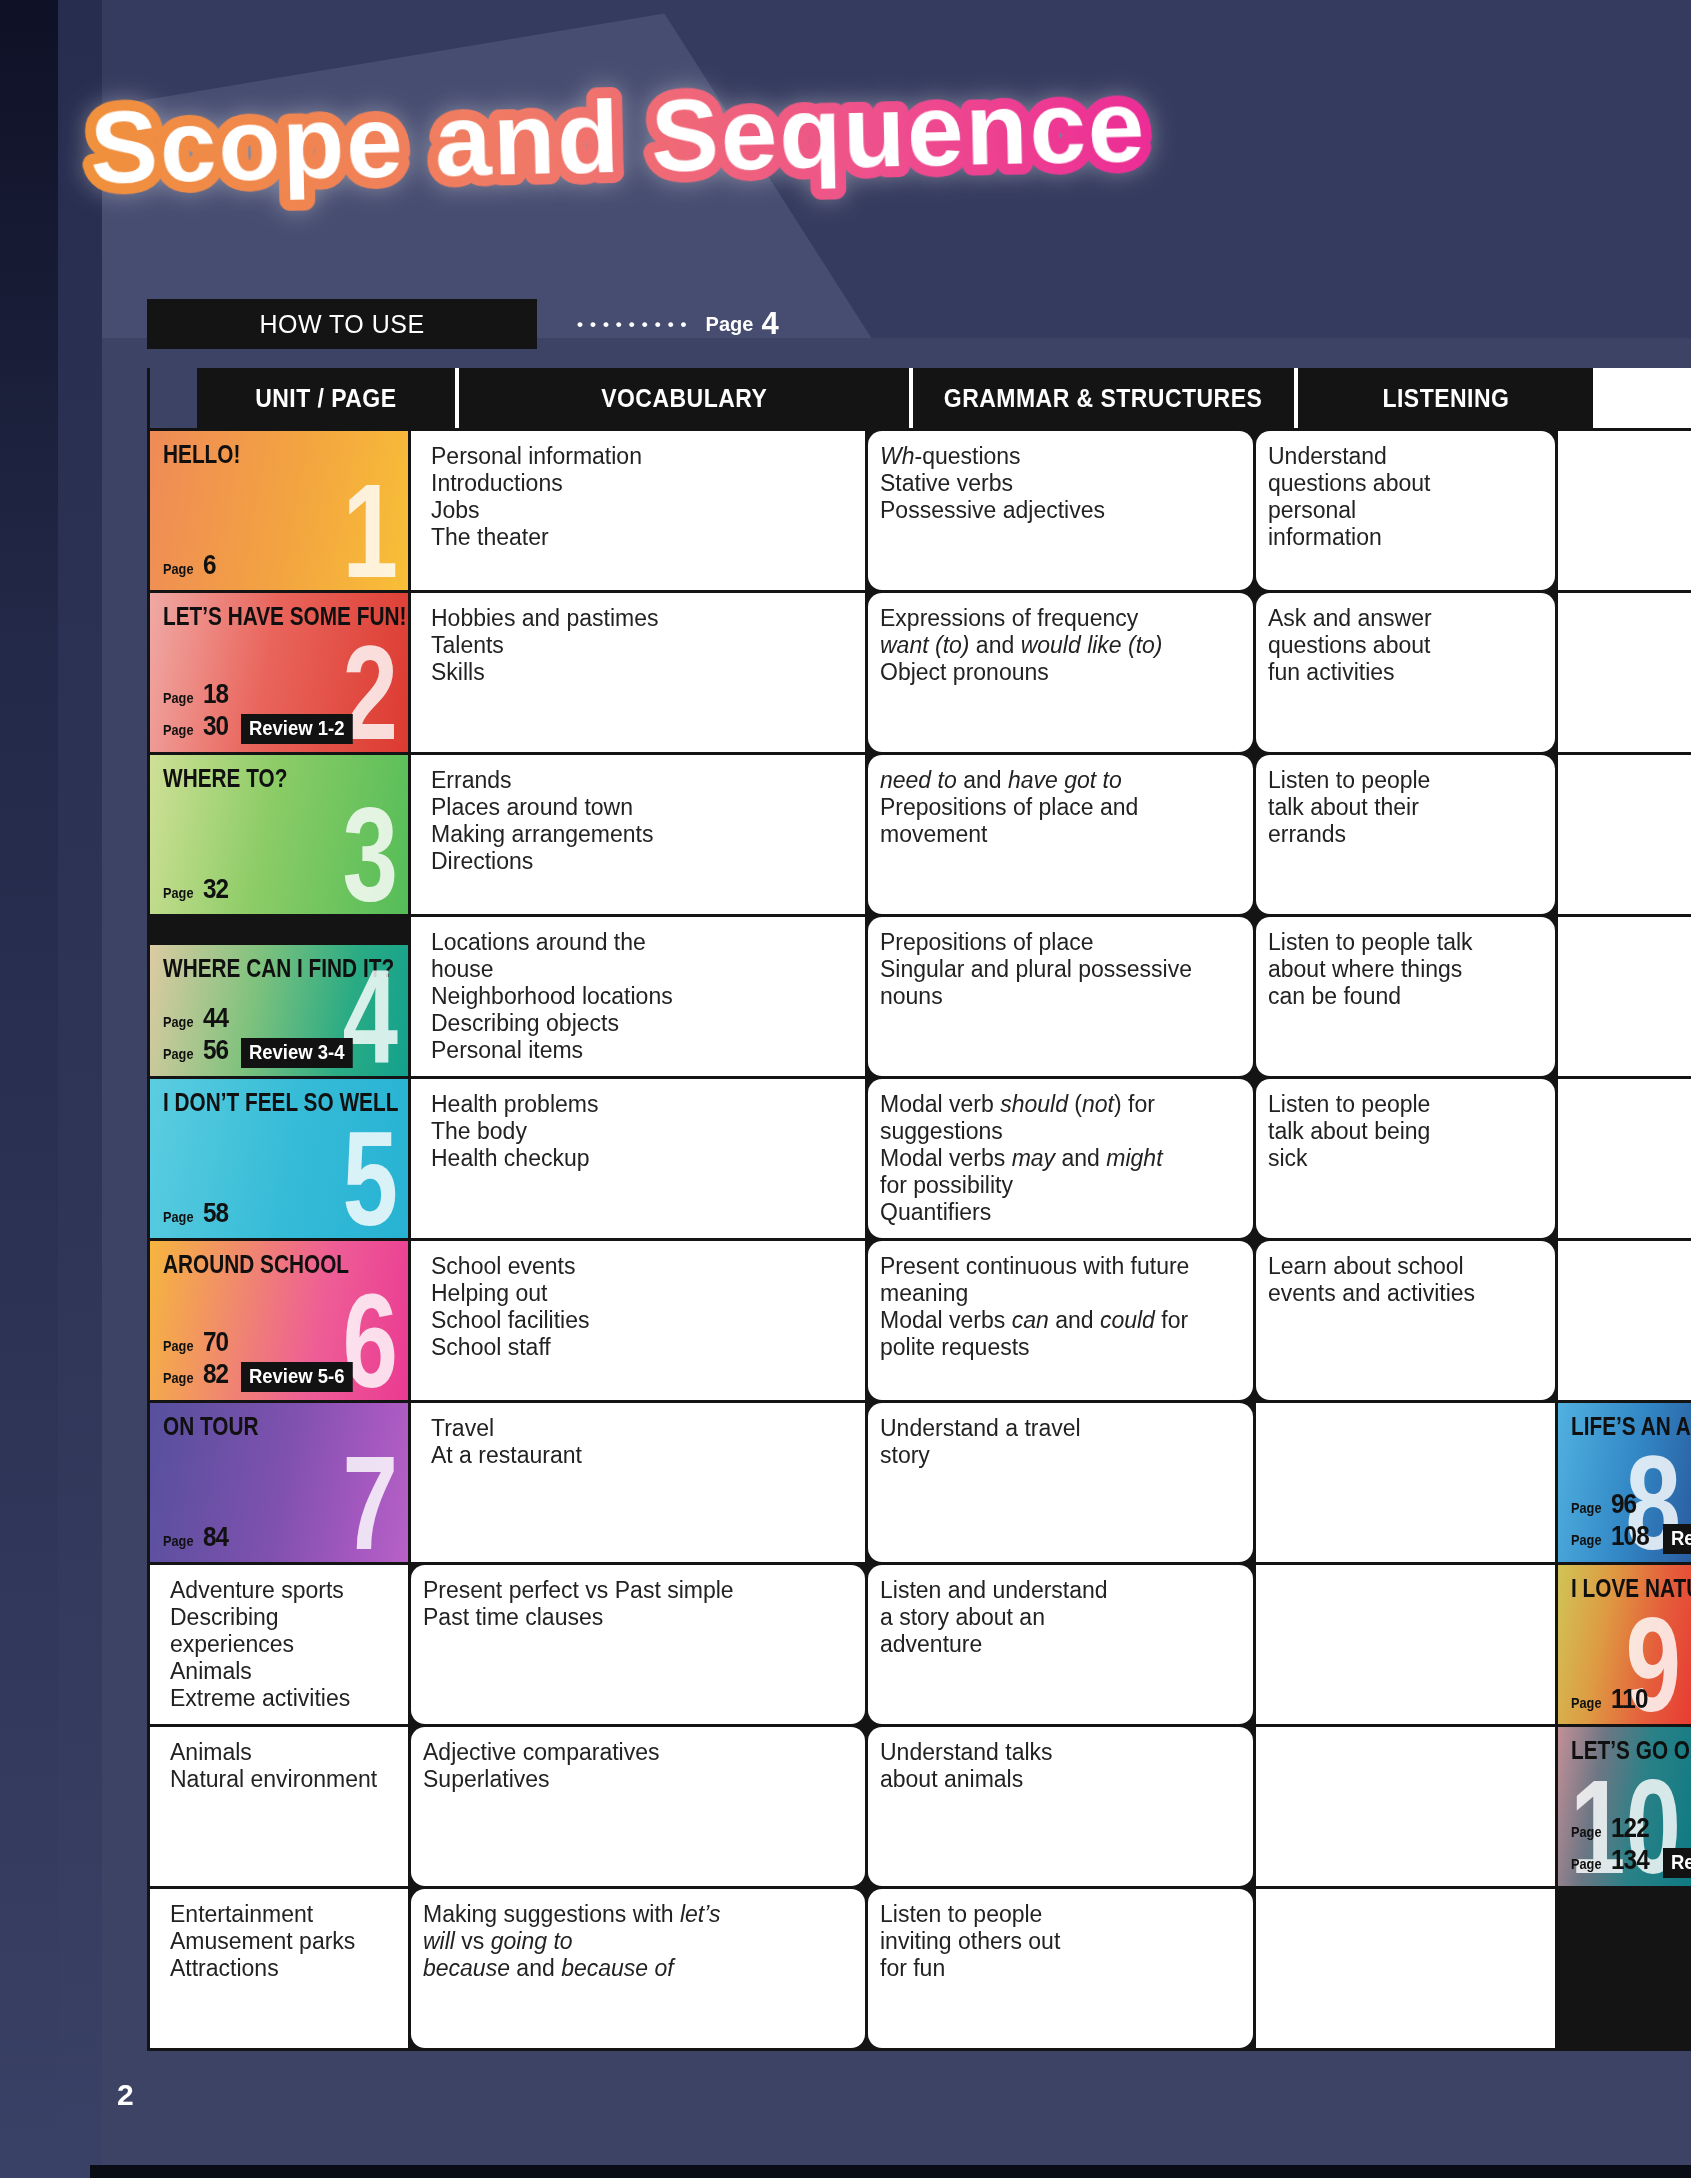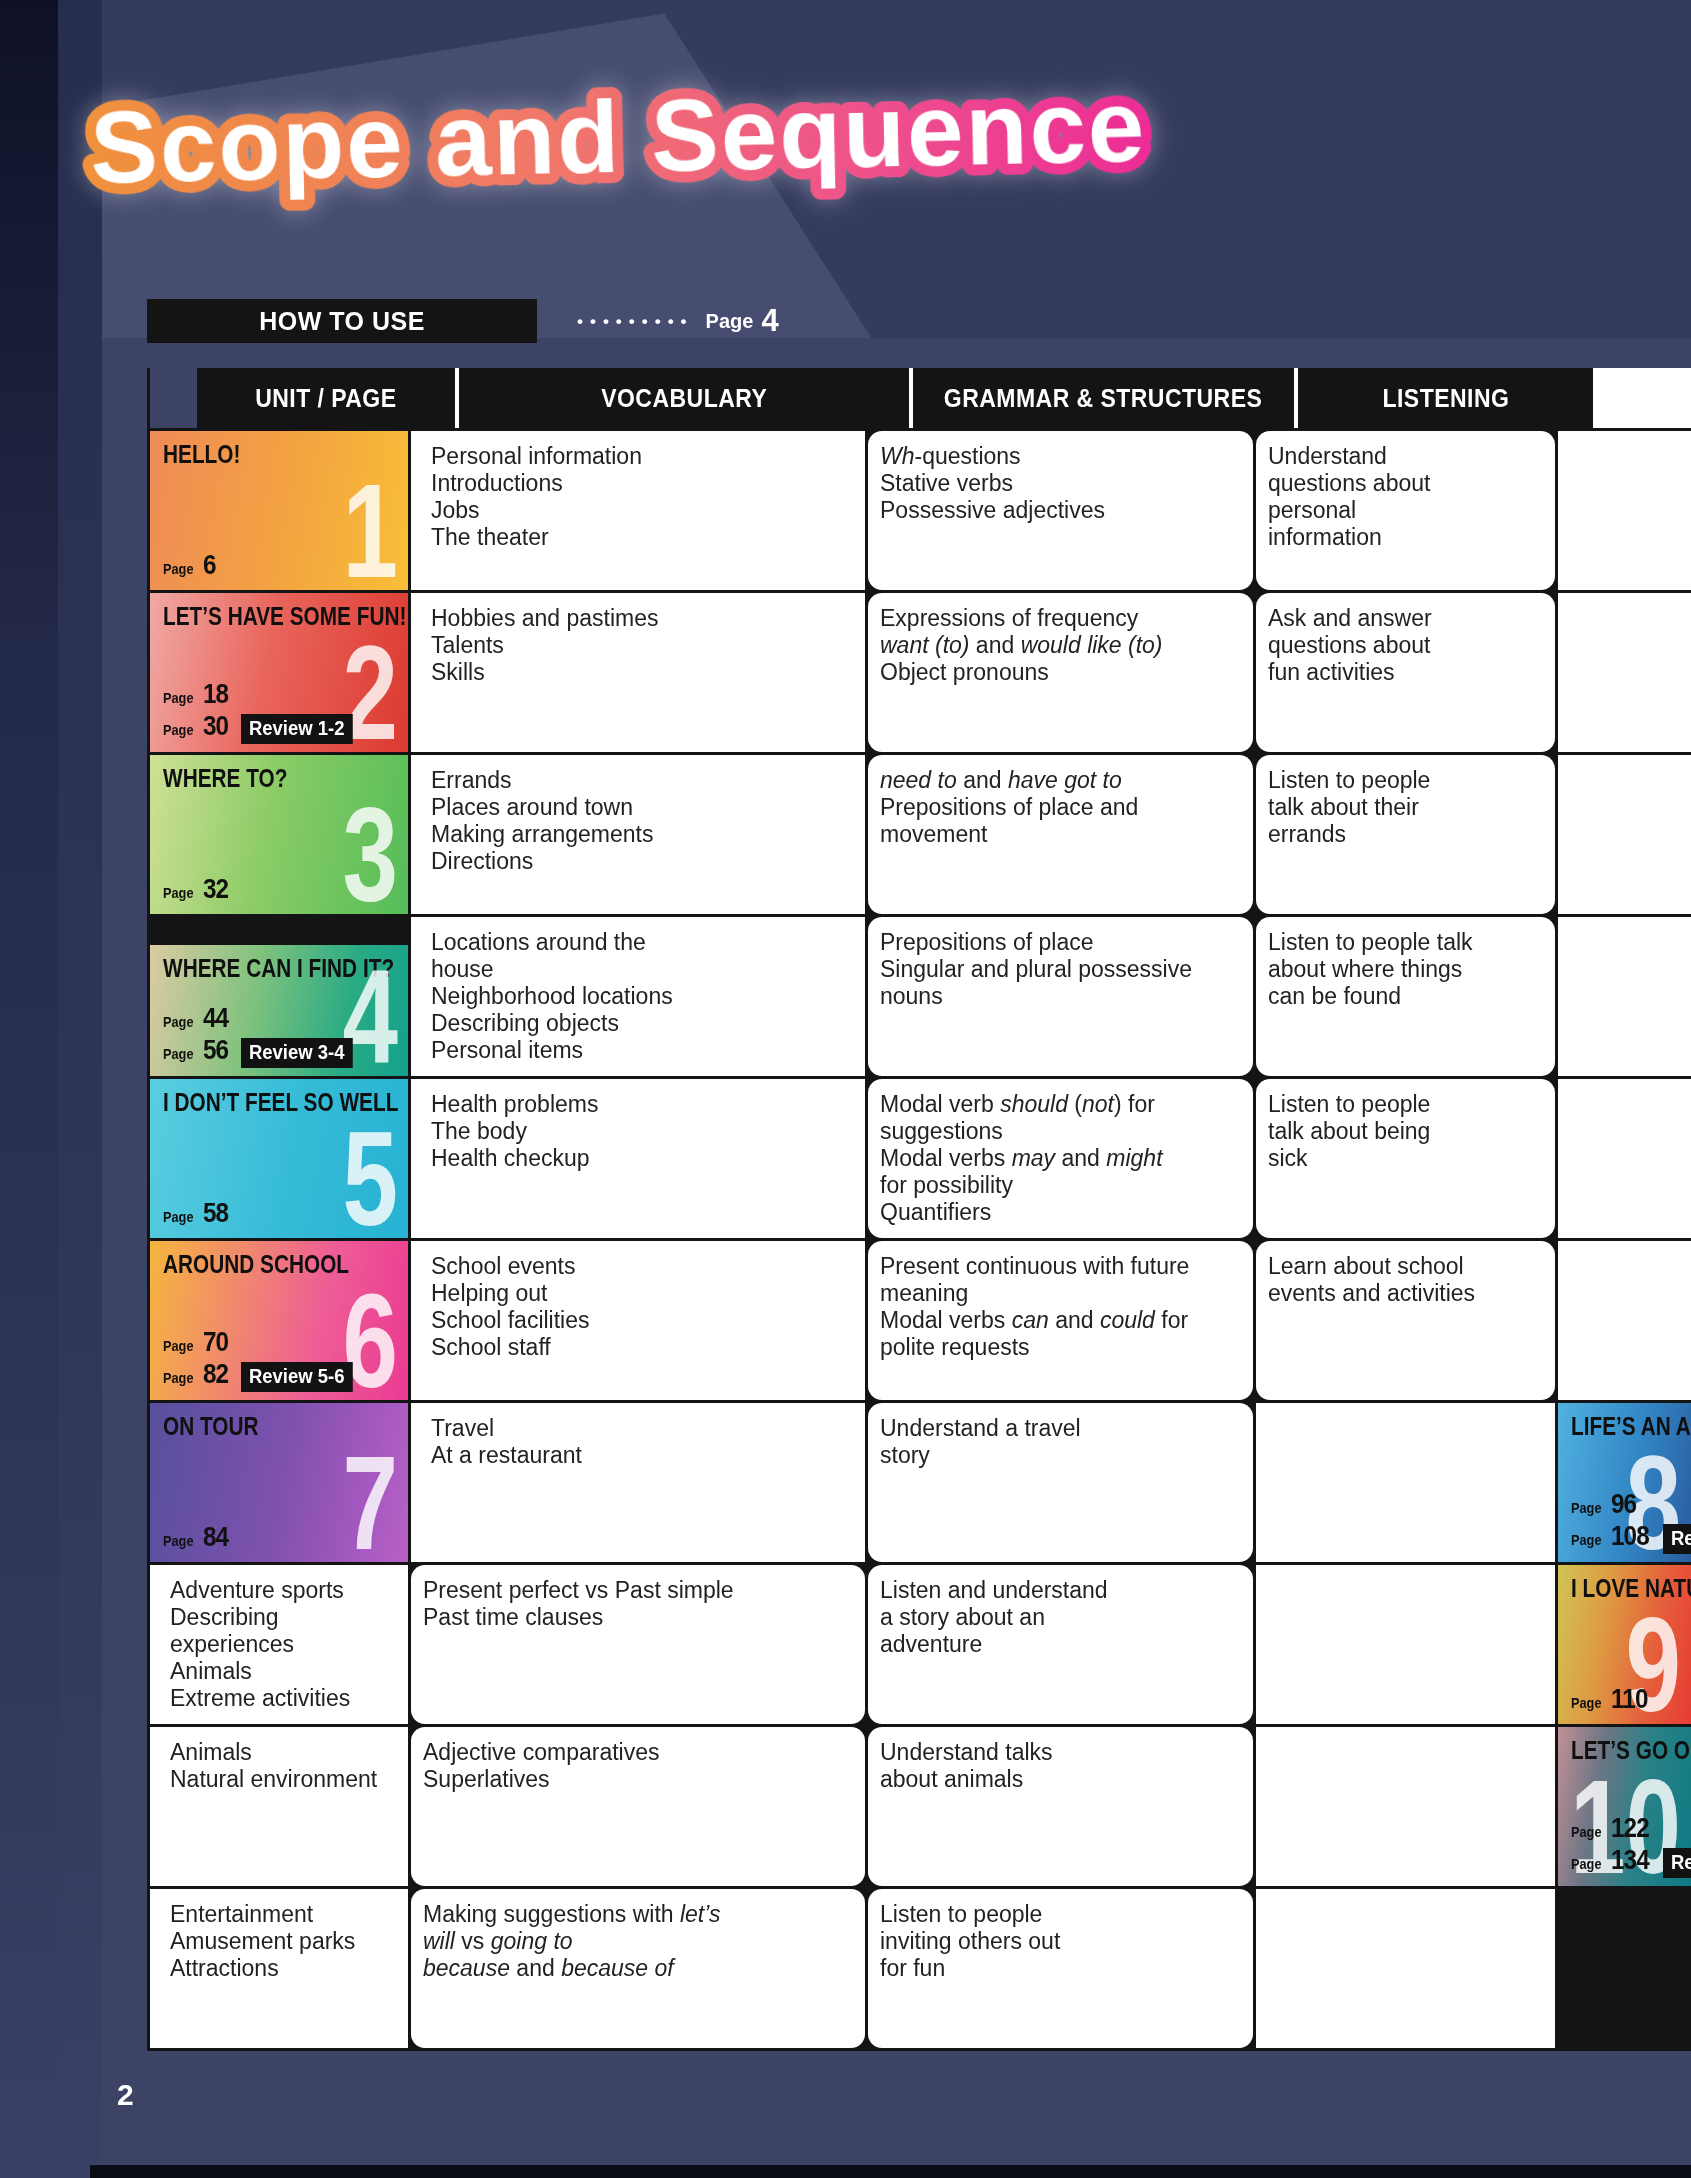--- a/index.html
+++ b/index.html
@@ -16,22 +16,22 @@
   .bg-dark-top { position:absolute; left:95px; top:0; width:1597px; height:338px; background:#353b5f; }
   .bg-light-panel { position:absolute; left:95px; top:0; width:1294px; height:338px; background:#474d71;
     clip-path: polygon(0 32%, 44% 4%, 60% 100%, 0 100%); }
   .bottom-bar { position:absolute; left:90px; bottom:0; width:1602px; height:13px; background:#0b0d16; }
 
   .title-svg { position:absolute; left:76px; top:42px; transform: rotate(-1.2deg);
     filter: drop-shadow(0 0 12px rgba(255,255,255,0.35)); }
 
   
   .htu { position:absolute; left:147px; top:299px; display:flex; align-items:center; }
-  .htu-bar { width:390px; height:44px; background:#141414; color:#fff; display:flex;
-    align-items:center; justify-content:center; font-size:25px; font-weight:bold; letter-spacing:0.5px; }
+  .htu-bar { width:390px; height:50px; background:#141414; color:#fff; display:flex;
+    align-items:center; justify-content:center; font-size:25px; font-weight:normal; letter-spacing:0.5px; }
   .htu-dots { margin-left:40px; color:#fff; font-size:17px; font-weight:bold; letter-spacing:7px; padding-top:2px; }
   .htu-page-label { margin-left:12px; color:#fff; font-size:20px; font-weight:bold; }
   .htu-page-num { margin-left:8px; color:#fff; font-size:31px; font-weight:bold; }
 
   
   .thead { position:absolute; left:147px; top:368px; width:1544px; height:60px;
     display:grid; grid-template-columns:258px 454px 385px 299px 1fr; border-left:3px solid #141414;padding-left:47px; }
   .th { background:#141414; color:#fff; display:flex; align-items:center; justify-content:center;
     font-size:25px; font-weight:bold; border-left:4px solid #fff; }
   .th:first-child { border-left:none; }

